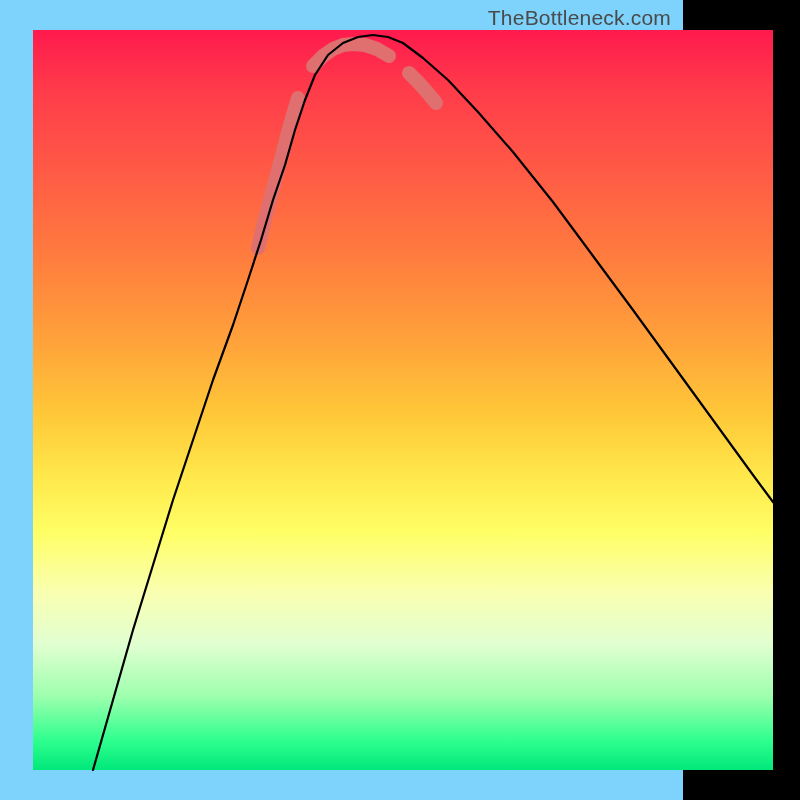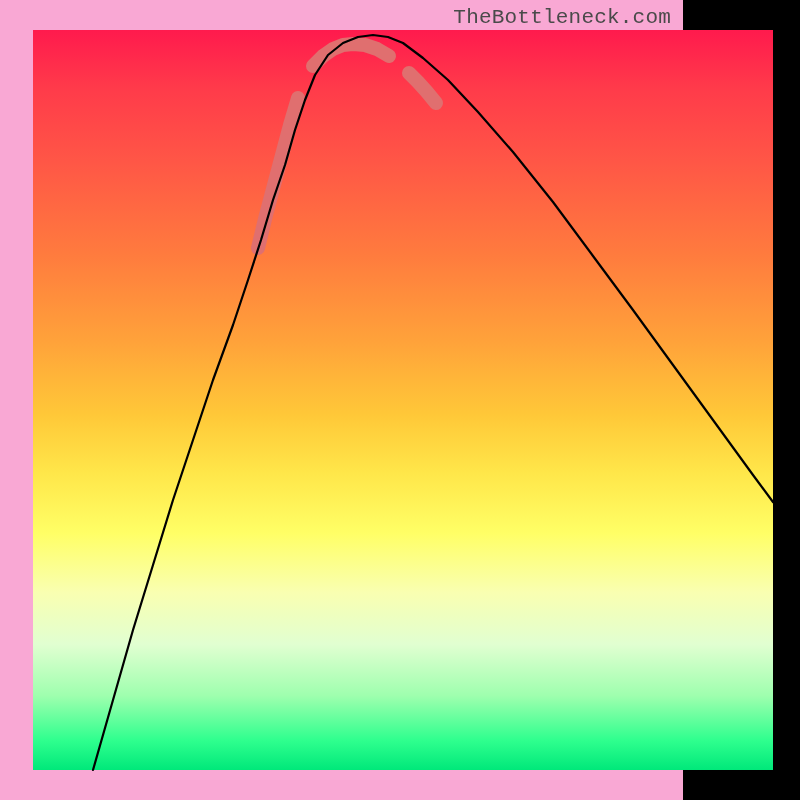--- a/index.html
+++ b/index.html
@@ -8,22 +8,21 @@
     width: 800px;
     height: 800px;
     overflow: hidden;
     background: #000;
     font-family: Arial, Helvetica, sans-serif;
   }
   .frame {
     position: absolute;
     left: 0; top: 0;
     width: 683px; height: 800px;
-    background: #f9a8d4;
-    font-family: Liberation Mono, monospace;
+    background: #7dd3fc;
   }
   .plot {
     position: absolute;
     left: 33px;
     top: 30px;
     width: 740px;
     height: 740px;
     
     background: linear-gradient(to bottom,
       #ff1a4d 0%,

